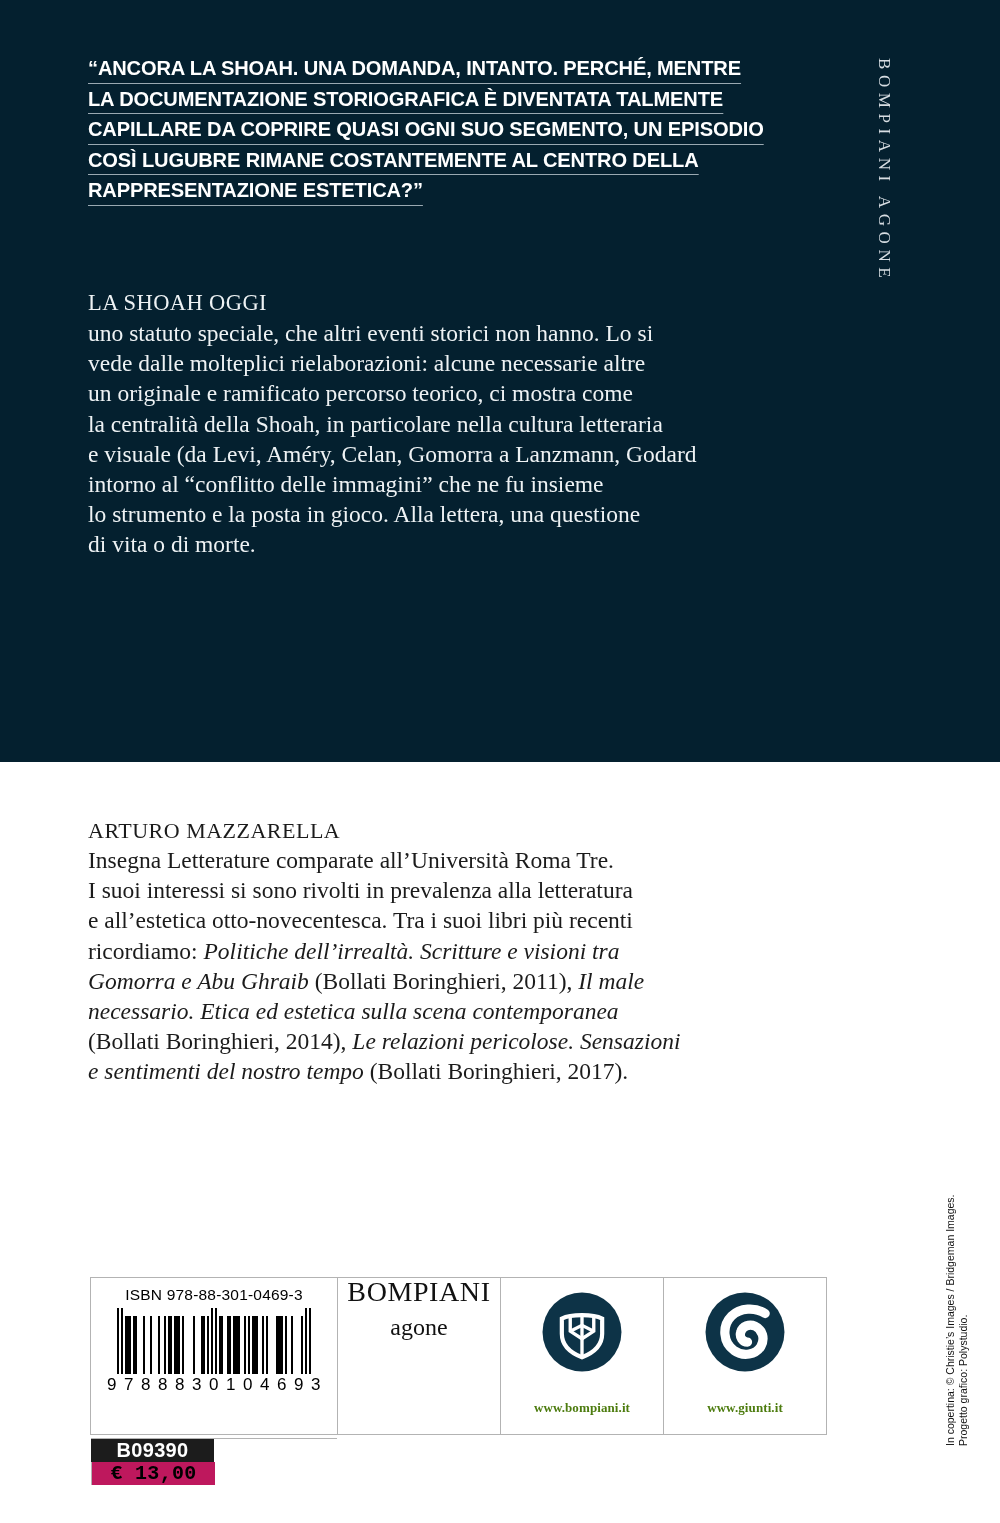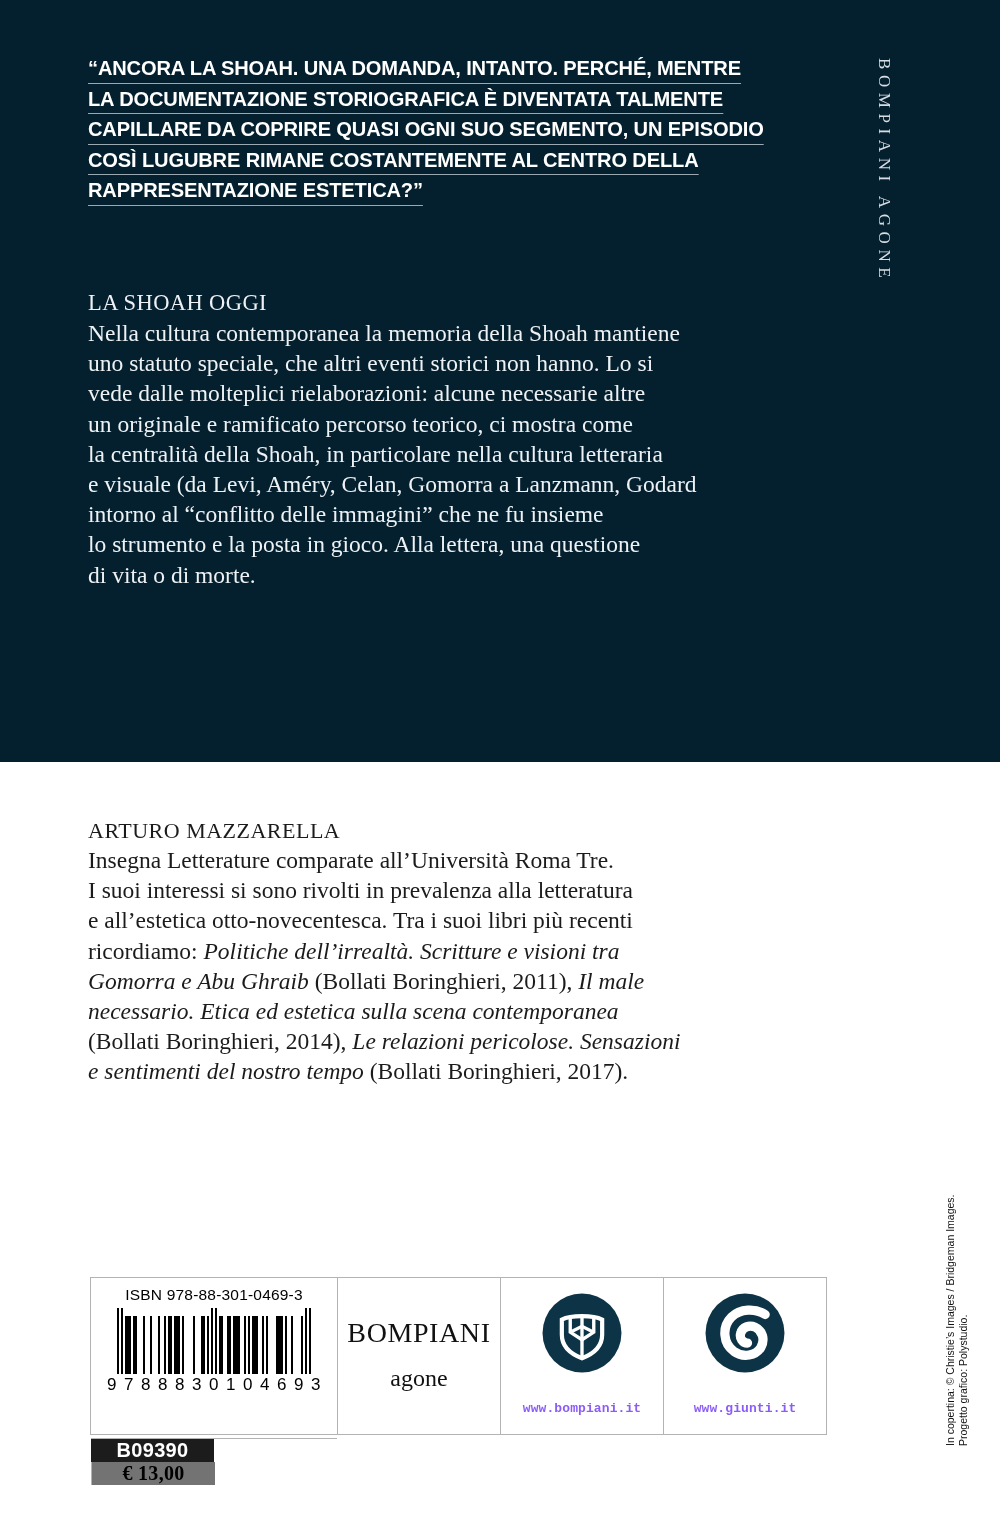--- a/index.html
+++ b/index.html
@@ -224,71 +224,71 @@
     display: flex;
     align-items: center;
     justify-content: center;
     font-family: "Liberation Sans", sans-serif;
     font-weight: bold;
     font-size: 20px;
     letter-spacing: 0.3px;
   }
   #price-box {
     width: 50%;
-    background: #737373;
+    background: #be185d;
     color: #000000;
     display: flex;
     align-items: center;
     justify-content: center;
-    font-family: Liberation Serif, serif;
+    font-family: Liberation Mono, monospace;
     font-weight: bold;
     font-size: 20px;
     letter-spacing: 0.3px;
     border-left: 1px solid #b3b3b3;
   }
 
   
   #imprint-cell {
     width: 164px;
     display: flex;
     align-items: center;
-    justify-content: center;
+    justify-content: flex-start;
     flex-direction: column;
   }
   #imprint-word {
     font-family: "Liberation Serif", serif;
     font-size: 28px;
     letter-spacing: 0.6px;
     color: #111;
     line-height: 1;
   }
   #imprint-sub {
     font-family: "Liberation Serif", serif;
     font-size: 24px;
     color: #111;
     line-height: 1.15;
-    margin-top: 18px;
+    margin-top: 8px;
   }
 
   
   .logo-cell {
     width: 164px;
     display: flex;
     flex-direction: column;
     align-items: center;
     justify-content: center;
     padding-bottom: 6px;
     box-sizing: border-box;
   }
   .logo-mark { width: 84px; height: 84px; margin-bottom: 10px; }
   .logo-url {
-    font-family: Liberation Mono, monospace;
+    font-family: Liberation Serif, serif;
     font-weight: bold;
     font-size: 13px;
-    color: #8b5cf6;
+    color: #4d7c0f;
     letter-spacing: 0.1px;
     margin-top: 16px;
   }
 </style>
 </head>
 <body>
 
 <div id="navy-panel"></div>
 
 <div id="headline">
@@ -298,21 +298,20 @@
   <span class="hl-line">COSÌ LUGUBRE RIMANE COSTANTEMENTE AL CENTRO DELLA</span>
   <span class="hl-line">RAPPRESENTAZIONE ESTETICA?”</span>
 </div>
 
 <div id="imprint-vertical">
   <span class="vtext">BOMPIANI AGONE</span>
 </div>
 
 <div id="blurb">
   <span class="blurb-title">LA SHOAH OGGI</span>
-  <span class="blurb-line">Nella cultura contemporanea la memoria della Shoah mantiene</span>
   <span class="blurb-line">uno statuto speciale, che altri eventi storici non hanno. Lo si</span>
   <span class="blurb-line">vede dalle molteplici rielaborazioni: alcune necessarie altre</span>
   <span class="blurb-line">un originale e ramificato percorso teorico, ci mostra come</span>
   <span class="blurb-line">la centralità della Shoah, in particolare nella cultura letteraria</span>
   <span class="blurb-line">e visuale (da Levi, Améry, Celan, Gomorra a Lanzmann, Godard</span>
   <span class="blurb-line">intorno al “conflitto delle immagini” che ne fu insieme</span>
   <span class="blurb-line">lo strumento e la posta in gioco. Alla lettera, una questione</span>
   <span class="blurb-line">di vita o di morte.</span>
 </div>
 

